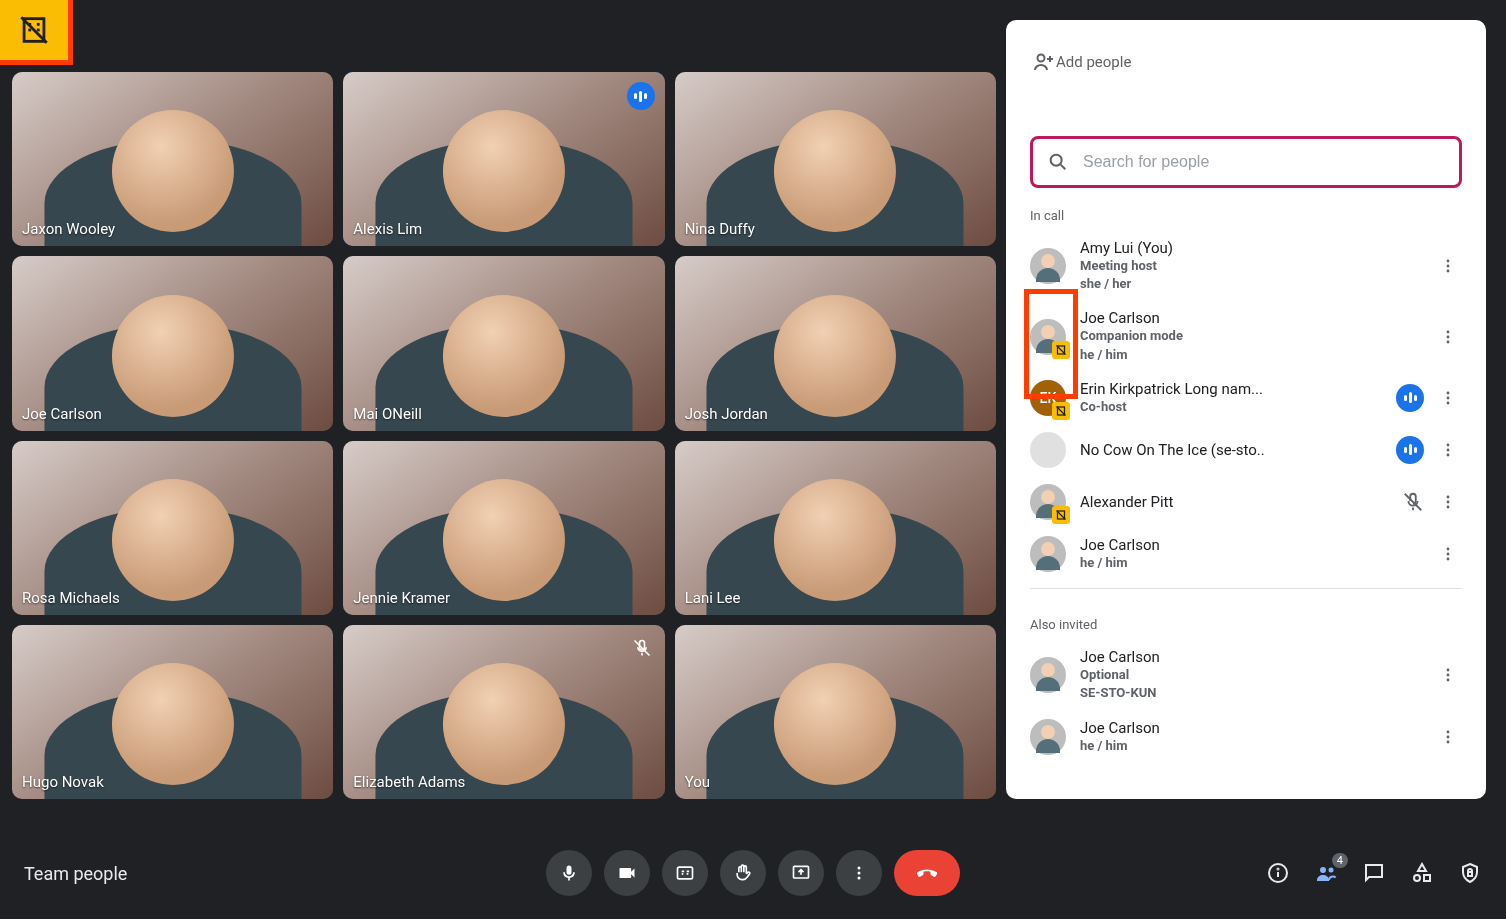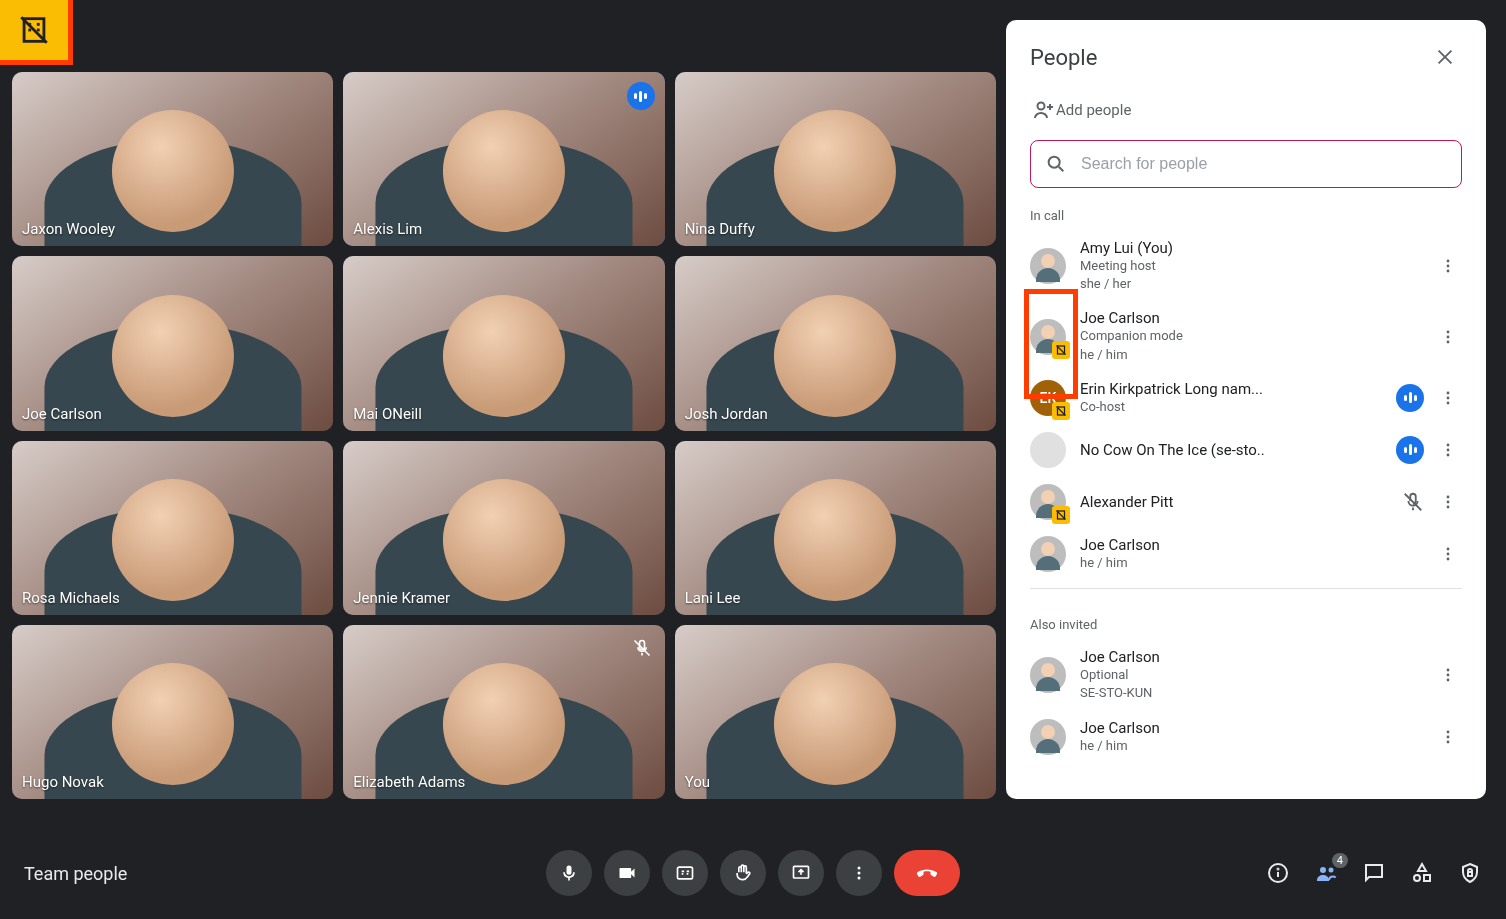--- a/index.html
+++ b/index.html
@@ -130,27 +130,28 @@
   .close-btn { cursor: pointer; color: #5f6368; padding: 6px; }
 
   .add-row {
     display: flex; align-items: center; 
     color: #5f6368; padding: 10px 2px 18px;
     cursor: pointer;
   }
   .add-row span.lbl { font-size: 15px; }
 
   .search-box {
-    border: 1px solid #be185d;
+    border: 3px solid #be185d;
     border-radius: 8px;
     display: flex;
     align-items: center;
     padding: 12px 14px;
     gap: 14px;
     color: #5f6368;
+    margin-top: 44px;
   }
   .search-box input {
     border: none; outline: none; font-size: 16px; flex: 1;
     color: #3c4043; background: transparent;
   }
   .search-box input::placeholder { color: #9aa0a6; }
 
   .section-label { font-size: 13px; color: #5f6368; margin: 20px 0 8px; }
 
   .p-row {
@@ -180,21 +181,21 @@
   .avatar .badge-building {
     position: absolute;
     right: -4px; bottom: -4px;
     width: 18px; height: 18px;
     background: #fbbc04;
     border-radius: 3px;
     display: flex; align-items: center; justify-content: center;
   }
   .p-info { flex: 1; min-width: 0; }
   .p-name { font-size: 15px; color: #202124; white-space: nowrap; overflow: hidden; text-overflow: ellipsis; }
-  .p-sub, .p-sub2 { font-size: 13px; color: #5f6368; line-height: 1.4; }
+  .p-sub, .p-sub2 { font-size: 13px; color: #5f6368; line-height: 1.4; font-weight: bold; }
   .p-actions { display: flex; align-items: center; gap: 10px; }
   .speak-ind {
     width: 28px; height: 28px; border-radius: 50%;
     background: #1a73e8; display: flex; align-items: center; justify-content: center;
   }
   .more-v { color: #5f6368; cursor: pointer; padding: 4px; }
   .mic-off-ind { color: #5f6368; }
 
   .hl-orange {
     position: absolute;
@@ -344,29 +345,20 @@
       <div class="tile">
         <div class="face"></div>
         <div class="shoulders"></div>
         <div class="head"></div>
         <div class="tile-name">You</div>
       </div>
     </div>
 </div>
 
 <div class="people-panel">
-  <div class="panel-header">
-    <div class="panel-title">People</div>
-    <div class="close-btn">
-      <svg width="22" height="22" viewBox="0 0 24 24" stroke="#5f6368" stroke-width="2" fill="none">
-          <line x1="5" y1="5" x2="19" y2="19"></line>
-          <line x1="19" y1="5" x2="5" y2="19"></line>
-        </svg>
-    </div>
-  </div>
 
   <div class="add-row">
     <svg width="24" height="24" viewBox="0 0 24 24" fill="none" stroke="#5f6368" stroke-width="2">
       <circle cx="9" cy="8" r="3.5"></circle>
         <path d="M3 20c0-3 3-5 6-5s6 2 6 5"></path>
       <line x1="18" y1="6" x2="18" y2="12"></line>
         <line x1="15" y1="9" x2="21" y2="9"></line>
     </svg>
     <span class="lbl">Add people</span>
   </div>

